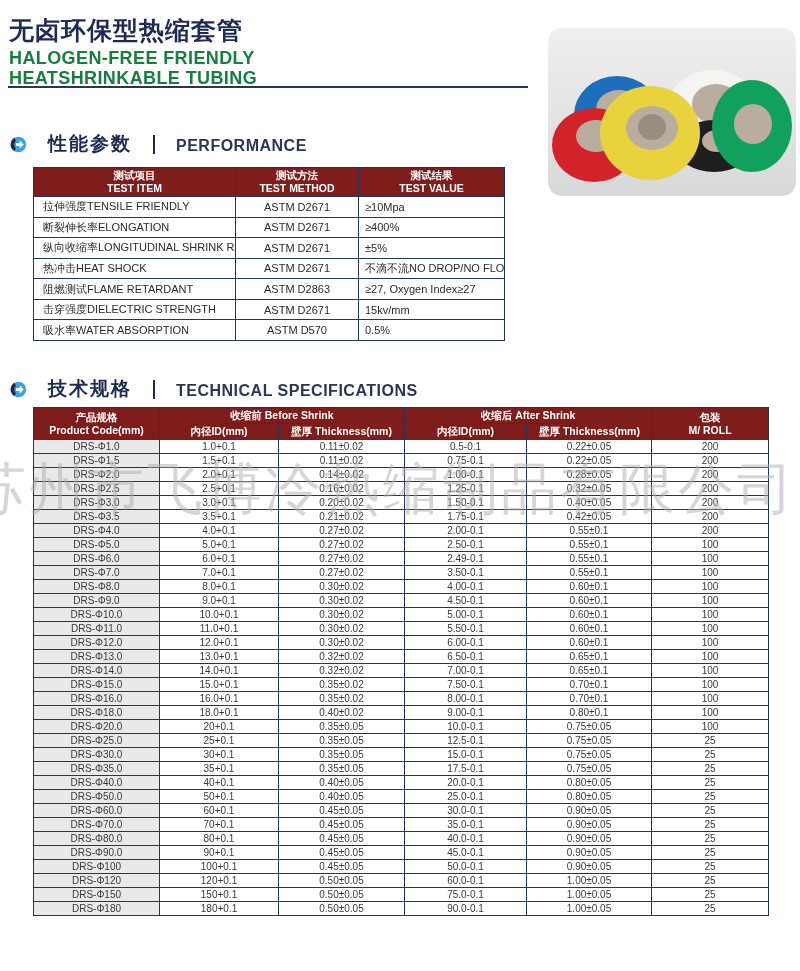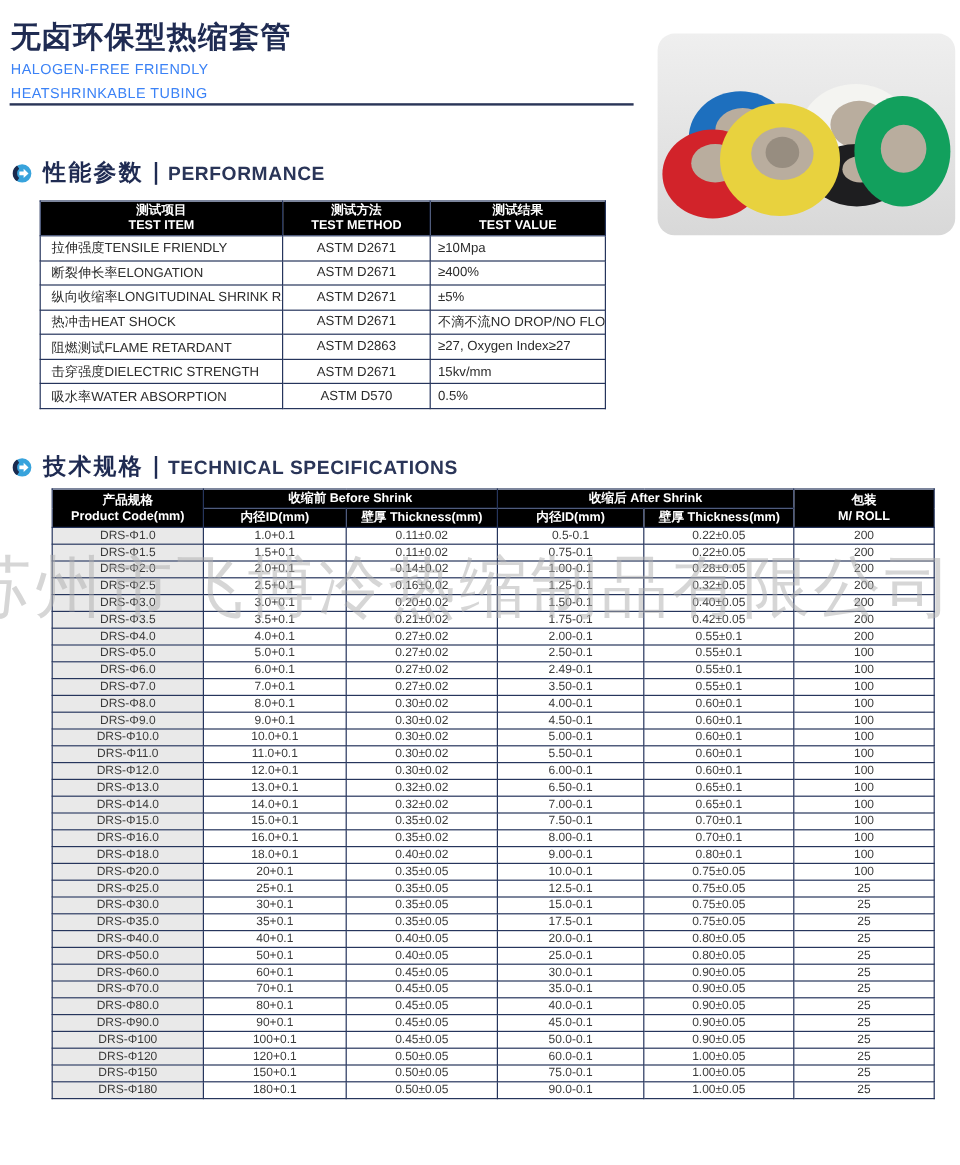--- a/index.html
+++ b/index.html
@@ -8,21 +8,21 @@
     font-family:"Liberation Sans","DejaVu Sans",sans-serif;
     overflow:hidden;color:#333;
   }
   
   .title-cn{
     position:absolute;left:9px;top:14px;
     font-size:25px;font-weight:bold;color:#1f2b52;letter-spacing:1px;
   }
   .title-en{
     position:absolute;left:9px;top:48px;
-    font-size:12px;font-weight:normal;color:#3b82f6;line-height:20px;letter-spacing:.4px;
+    font-size:18px;font-weight:bold;color:#15803d;line-height:20px;letter-spacing:.4px;
   }
   .header-rule{
     position:absolute;left:8px;top:86px;width:520px;height:2px;background:#2a3558;
   }
   
   .photo{
     position:absolute;left:548px;top:28px;width:248px;height:168px;
     background:linear-gradient(180deg,#efefef 0%,#e2e2e2 60%,#d8d8d8 100%);
     border-radius:14px;overflow:hidden;
   }
@@ -36,42 +36,42 @@
   .roll-white{left:118px;top:42px;width:94px;height:84px;background:#f4f4f1;z-index:2;}
   .roll-white .core{left:26px;top:14px;width:48px;height:40px;}
   .roll-black{left:128px;top:92px;width:76px;height:52px;background:#1e1e20;z-index:3;}
   .roll-black .core{left:26px;top:10px;width:30px;height:22px;}
   .roll-yellow{left:52px;top:58px;width:100px;height:94px;background:#e8d23e;z-index:4;}
   .roll-yellow .core{left:26px;top:20px;width:52px;height:44px;}
   .roll-yellow .hole{left:38px;top:28px;width:28px;height:26px;}
   .roll-green{left:164px;top:52px;width:80px;height:92px;background:#12a05d;z-index:5;}
   .roll-green .core{left:22px;top:24px;width:38px;height:40px;}
   
-  .section-head{position:absolute;left:10px;display:flex;align-items:center;gap:9px;z-index:2;}
+  .section-head{position:absolute;left:10px;display:flex;align-items:center;gap:21px;z-index:2;}
   .section-head.s1{top:131px;}
   .section-head.s2{top:376px;}
   .sec-icon{width:17px;height:17px;flex:0 0 auto;}
   .sec-cn{font-size:19px;font-weight:bold;color:#1f2b52;letter-spacing:2px;}
   .sec-sep{width:2px;height:19px;background:#1f2b52;}
   .sec-en{font-size:16px;font-weight:bold;color:#2a3558;letter-spacing:.5px;padding-top:4px;}
   
   table{border-collapse:collapse;table-layout:fixed;}
   th,td{border:1px solid #26355c;overflow:hidden;white-space:nowrap;}
   thead th{
-    background:#000000;color:#ffffff;font-weight:bold;
+    background:#7f1d1d;color:#ffffff;font-weight:bold;
     font-size:10.5px;line-height:13px;text-align:center;padding:1px 12px;
   }
   
   .perf-table{position:absolute;left:33px;top:167px;width:471px;height:174px;z-index:1;}
   .perf-table td{font-size:11px;color:#2b2b2b;padding:0 6px;height:17px;}
   .perf-table td.pc0{text-align:left;padding-left:9px;}
   .perf-table td.pc1{text-align:center;}
   .perf-table td.pc2{text-align:left;}
   
-  .spec-table{position:absolute;left:43px;top:407px;width:735px;height:414px;z-index:1;}
+  .spec-table{position:absolute;left:33px;top:407px;width:735px;height:414px;z-index:1;}
   .spec-table td{font-size:10px;color:#3a3a3a;text-align:center;padding:0 2px;height:13px;line-height:13px;}
   .spec-table td.sc0{background:#e9e9e9;}
   
   .watermark{
     position:absolute;left:-30px;top:452px;z-index:6;
     font-size:56px;letter-spacing:3px;white-space:nowrap;
     color:#aeaeae;opacity:.5;pointer-events:none;font-weight:400;
   }
 </style>
 </head>

